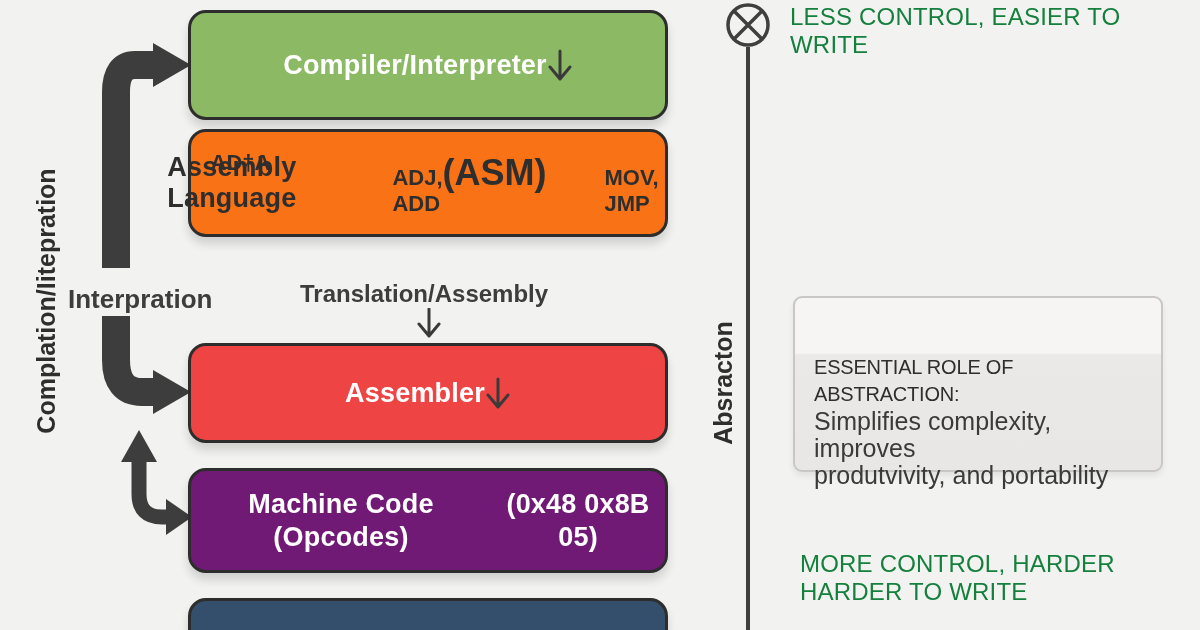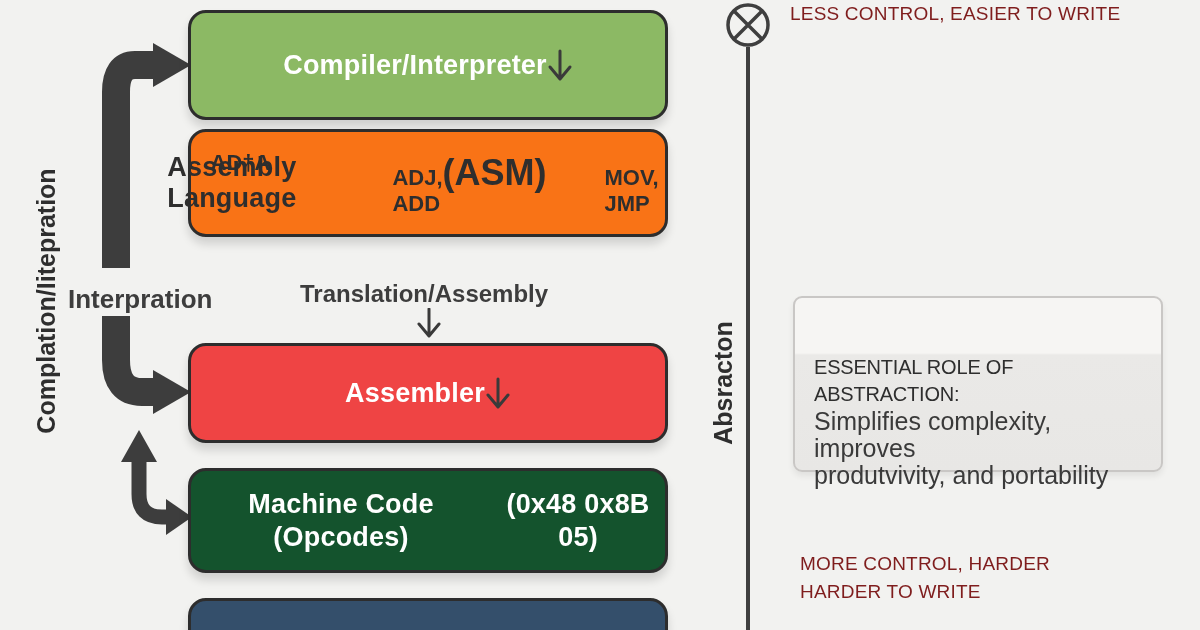--- a/index.html
+++ b/index.html
@@ -25,41 +25,41 @@
   #box-assembly{top:129px;height:108px;background:#f97316;color:#2e2e2e;justify-content:center;}
   .asm-line1{position:relative;width:100%;text-align:center;}
   .asm-corner{position:absolute;right:26px;top:-2px;font-size:22px;font-weight:600;}
   .asm-line2{width:100%;display:flex;align-items:baseline;justify-content:flex-end;
              padding:2px 30px 0 48px;box-sizing:border-box;font-size:22px;font-weight:600;margin-left:48px;}
   .asm-mid{font-weight:bold;font-size:36px;margin-right:58px;}
   
   #box-assembler{top:343px;height:100px;background:#ef4444;}
   #box-assembler .box-title{color:#ffffff;}
   
-  #box-machine{top:468px;height:105px;background:#14532d;}
+  #box-machine{top:468px;height:105px;background:#701a75;}
   #box-machine .box-title{color:#ffffff;line-height:33px;text-align:center;}
   
   #box-hardware{top:598px;height:60px;background:#344f6b;}
 
   .mid-label{position:absolute;font-weight:bold;font-size:26px;color:#3d3d3d;}
   #label-interpration{left:68px;top:284px;}
   #label-translation{left:300px;top:280px;width:280px;text-align:left;font-weight:600;font-size:24px;}
   #arrow-under-translation{position:absolute;left:416px;top:308px;}
 
   .vlabel{position:absolute;font-weight:bold;font-size:25px;color:#2e2e2e;
           text-align:center;transform:rotate(-90deg);white-space:nowrap;}
   #vlabel-left{left:-95px;top:286px;width:282px;height:30px;line-height:30px;}
   #vlabel-abstraction{left:648px;top:368px;width:150px;height:30px;line-height:30px;}
 
   #big-arrow,#small-arrow{position:absolute;left:0;top:0;pointer-events:none;}
 
   #axis-line{position:absolute;left:746px;top:47px;width:4px;height:583px;background:#3f3f3f;}
   #axis-circle{position:absolute;left:725px;top:2px;}
 
-  .caps-label{position:absolute;font-size:19px;font-weight:500;color:#7f1d1d;letter-spacing:.2px;}
+  .caps-label{position:absolute;font-size:24px;font-weight:500;color:#15803d;letter-spacing:.2px;}
   #label-less{left:790px;top:3px;}
   #label-more{left:800px;top:550px;line-height:28px;}
 
   #info-box{
     position:absolute;left:793px;top:296px;width:370px;height:176px;
     border:2px solid #c9c7c5;border-radius:9px;box-sizing:border-box;
     background:linear-gradient(to bottom,#f6f5f3 0px,#f6f5f3 55px,#eae9e7 57px,#e8e7e5 100%);
     box-shadow:0 4px 6px rgba(0,0,0,0.07);
     padding:56px 18px 0 19px;
   }

